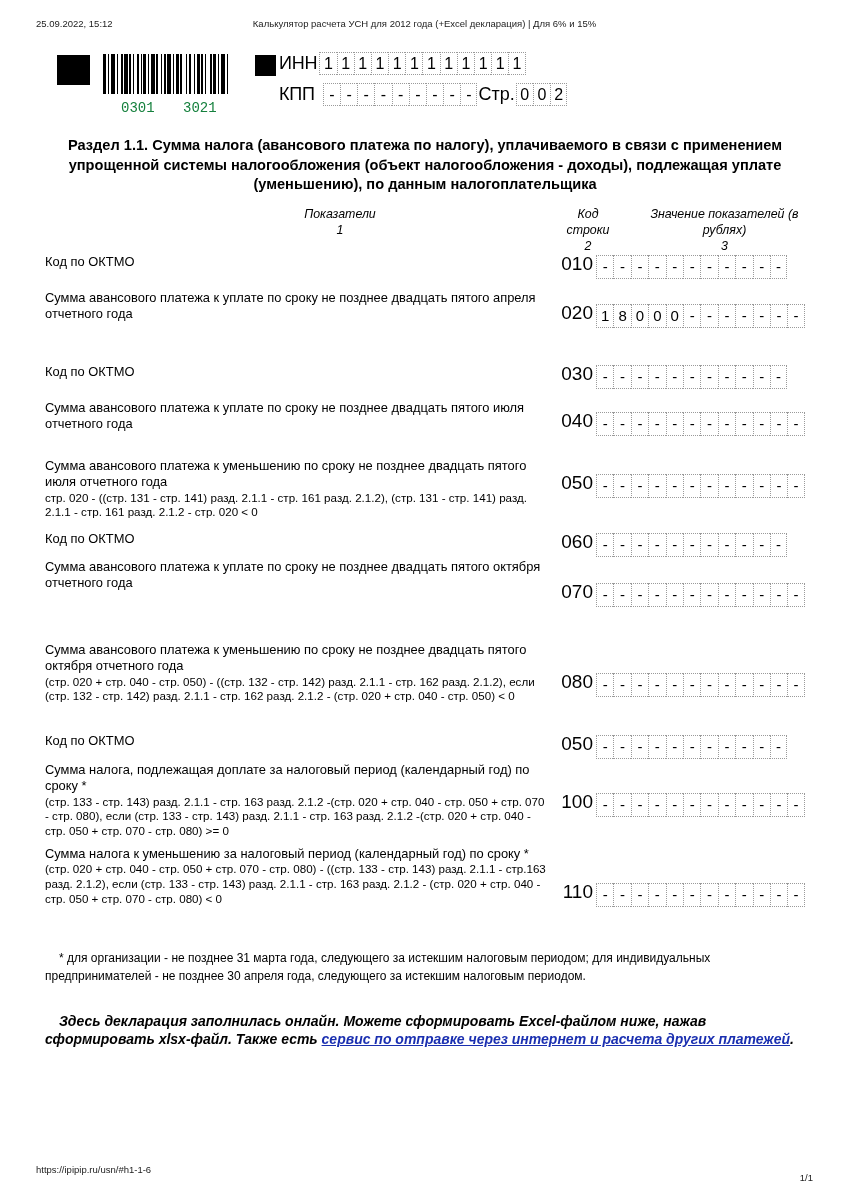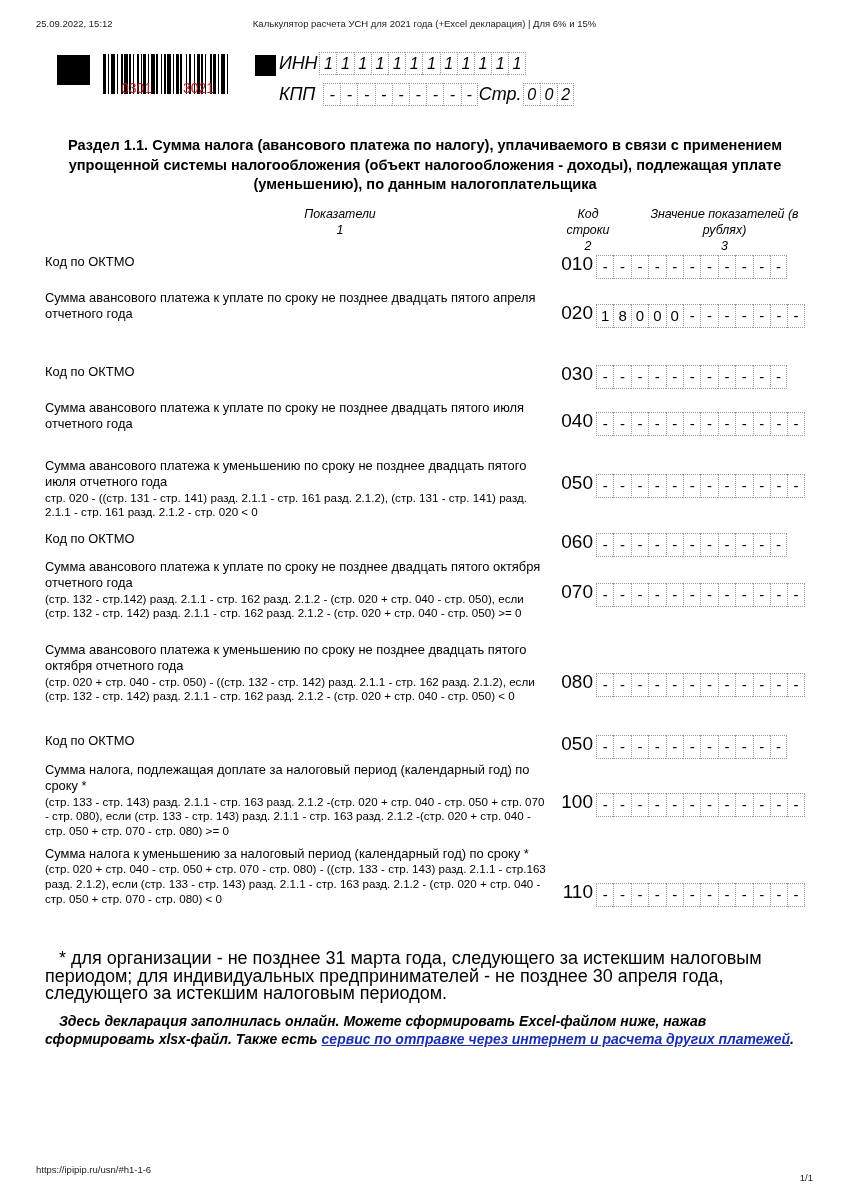--- a/index.html
+++ b/index.html
@@ -94,37 +94,36 @@
   }
   .barcode .bar {
     position: absolute;
     top: 0;
     background: #000;
     height: 40px;
   }
   .barcode-digits {
     position: absolute;
     left: 46px;
-    top: 28px;
+    top: 48px;
     width: 147px;
     height: 16px;
     font-size: 14px;
-    font-family: Liberation Sans, sans-serif;
-    color: #b91c1c;
+    font-family: Liberation Mono, monospace;
+    color: #15803d;
   }
   .barcode-digits span { position: absolute; top: 0; }
   .bd1 { left: 18px; }
   .bd2 { left: 80px; }
 
   .field-row {
     position: absolute;
     height: 23px;
     display: flex;
     align-items: center;
-    font-style: italic;
   }
   .inn-row  { left: 222px; top: 0px; }
   .kpp-row  { left: 222px; top: 31px; }
 
   .field-label {
     font-size: 18px;
     font-weight: 400;
     letter-spacing: -0.2px;
     margin-right: 2px;
     white-space: nowrap;
@@ -259,21 +258,21 @@
     color: #000;
   }
   .row-cells .vcell:last-child { border-right: 1px dotted #9a9a9a; }
 
   
   .footnote {
     position: absolute;
     left: 45px;
     top: 950px;
     width: 760px;
-    font-size: 18px;
+    font-size: 12px;
     line-height: 17.6px;
     color: #000;
   }
   .footnote .ind { padding-left: 14px; }
 
   .online-note {
     position: absolute;
     left: 45px;
     top: 1013px;
     width: 762px;
@@ -291,21 +290,21 @@
     font-weight: bold;
   }
 </style>
 </head>
 <body>
 
 <div class="sheet">
 
   <div class="print-header">
     <span class="ph-left">25.09.2022, 15:12</span>
-    <span class="ph-center">Калькулятор расчета УСН для 2021 года (+Excel декларация) | Для 6% и 15%</span>
+    <span class="ph-center">Калькулятор расчета УСН для 2012 года (+Excel декларация) | Для 6% и 15%</span>
   </div>
 
   <div class="id-block">
 
     <div class="black-square bc-square"></div>
 
     <div class="barcode" id="barcode">
         <div class="bar" style="left: 0px; width: 3px;"></div>
         <div class="bar" style="left: 5px; width: 1px;"></div>
         <div class="bar" style="left: 8px; width: 4px;"></div>
@@ -506,21 +505,20 @@
         <span class="vcell dash">-</span>
         <span class="vcell dash">-</span>
         <span class="vcell dash">-</span>
         <span class="vcell dash">-</span>
         <span class="vcell dash">-</span>
         <span class="vcell dash">-</span>
         <span class="vcell dash">-</span>
       </div>
       <div class="row-label" style="position: absolute; left: 0px; top: 305px;">
         <span class="main">Сумма авансового платежа к уплате по сроку не позднее двадцать пятого октября отчетного года</span>
-        <span class="sub">(стр. 132 - стр.142) разд. 2.1.1 - стр. 162 разд. 2.1.2 - (стр. 020 + стр. 040 - стр. 050), если (стр. 132 - стр. 142) разд. 2.1.1 - стр. 162 разд. 2.1.2 - (стр. 020 + стр. 040 - стр. 050) &gt;= 0</span>
       </div>
       <div class="row-code" style="position: absolute; left: 500px; top: 329px;">070</div>
       <div class="row-cells" style="position: absolute; left: 548px; top: 331px;">
         <span class="vcell dash">-</span>
         <span class="vcell dash">-</span>
         <span class="vcell dash">-</span>
         <span class="vcell dash">-</span>
         <span class="vcell dash">-</span>
         <span class="vcell dash">-</span>
         <span class="vcell dash">-</span>

